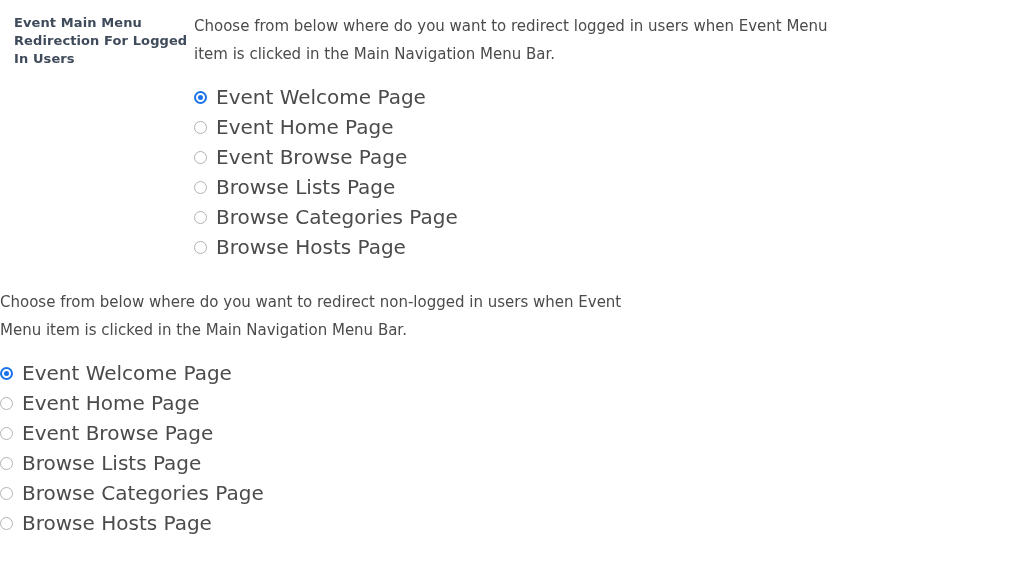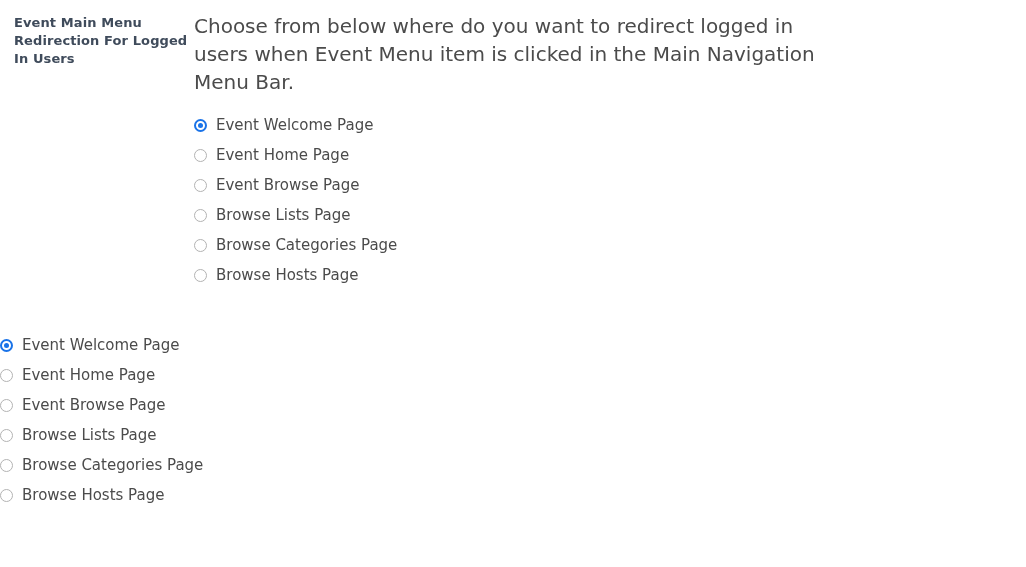--- a/index.html
+++ b/index.html
@@ -51,21 +51,21 @@
     letter-spacing: 0.1px;
   }
 
   .setting-field-cell {
     flex: 1;
     padding-right: 14px;
     box-sizing: border-box;
   }
 
   .setting-description {
-    font-size: 20px;
+    font-size: 15px;
     line-height: 28px;
     color: #4b4b4b;
     max-width: 648px;
     margin: 0;
   }
 
   .radio-group {
     margin: 0;
     padding: 0;
     list-style: none;
@@ -102,21 +102,21 @@
     top: 50%;
     width: 5px;
     height: 5px;
     margin-left: -2.5px;
     margin-top: -2.5px;
     border-radius: 50%;
     background: #1a73e8;
   }
 
   .radio-label {
-    font-size: 15px;
+    font-size: 20px;
     line-height: 18px;
     color: #4b4b4b;
     white-space: nowrap;
   }
 </style>
 </head>
 <body>
 
 <div class="settings-form">
 
@@ -150,20 +150,21 @@
         <li class="radio-option">
           <span class="radio-control"></span>
           <span class="radio-label">Browse Hosts Page</span>
         </li>
       </ul>
     </div>
   </div>
 
   <div class="setting-row">
     <div class="setting-field-cell">
+      <p class="setting-description">Choose from below where do you want to redirect non-logged in users when Event Menu item is clicked in the Main Navigation Menu Bar.</p>
       <ul class="radio-group">
         <li class="radio-option">
           <span class="radio-control checked"></span>
           <span class="radio-label">Event Welcome Page</span>
         </li>
         <li class="radio-option">
           <span class="radio-control"></span>
           <span class="radio-label">Event Home Page</span>
         </li>
         <li class="radio-option">

